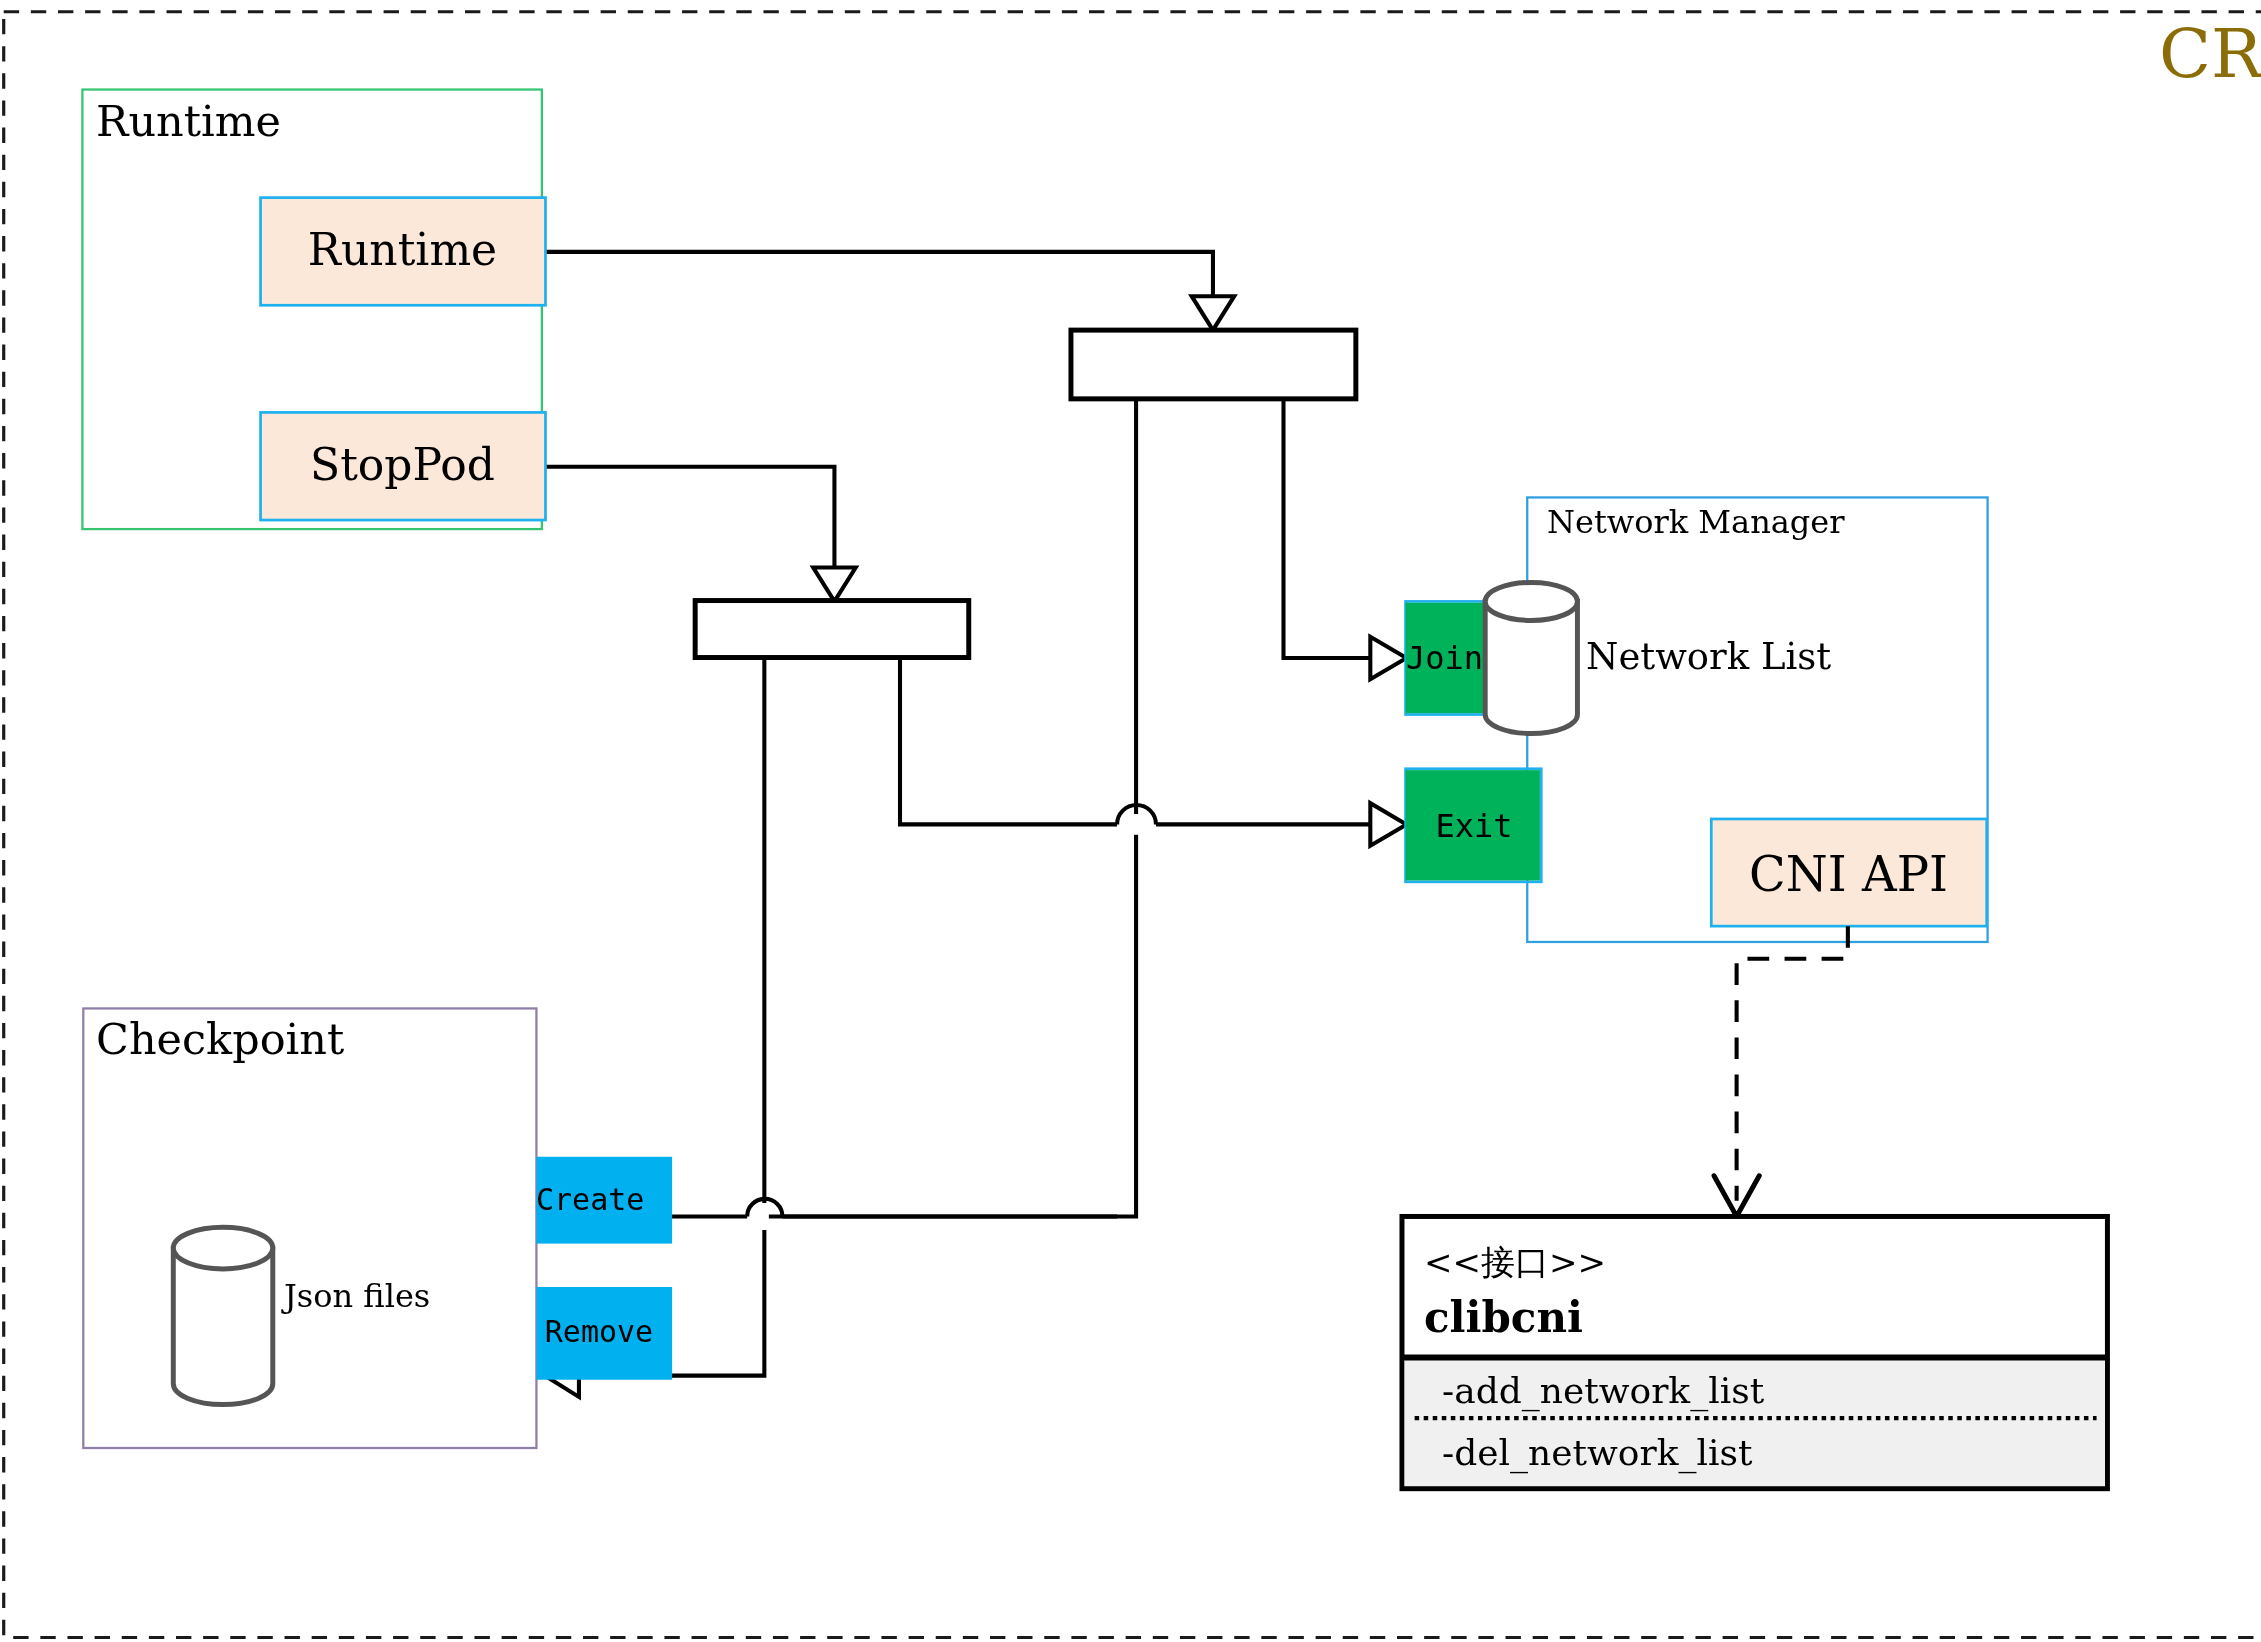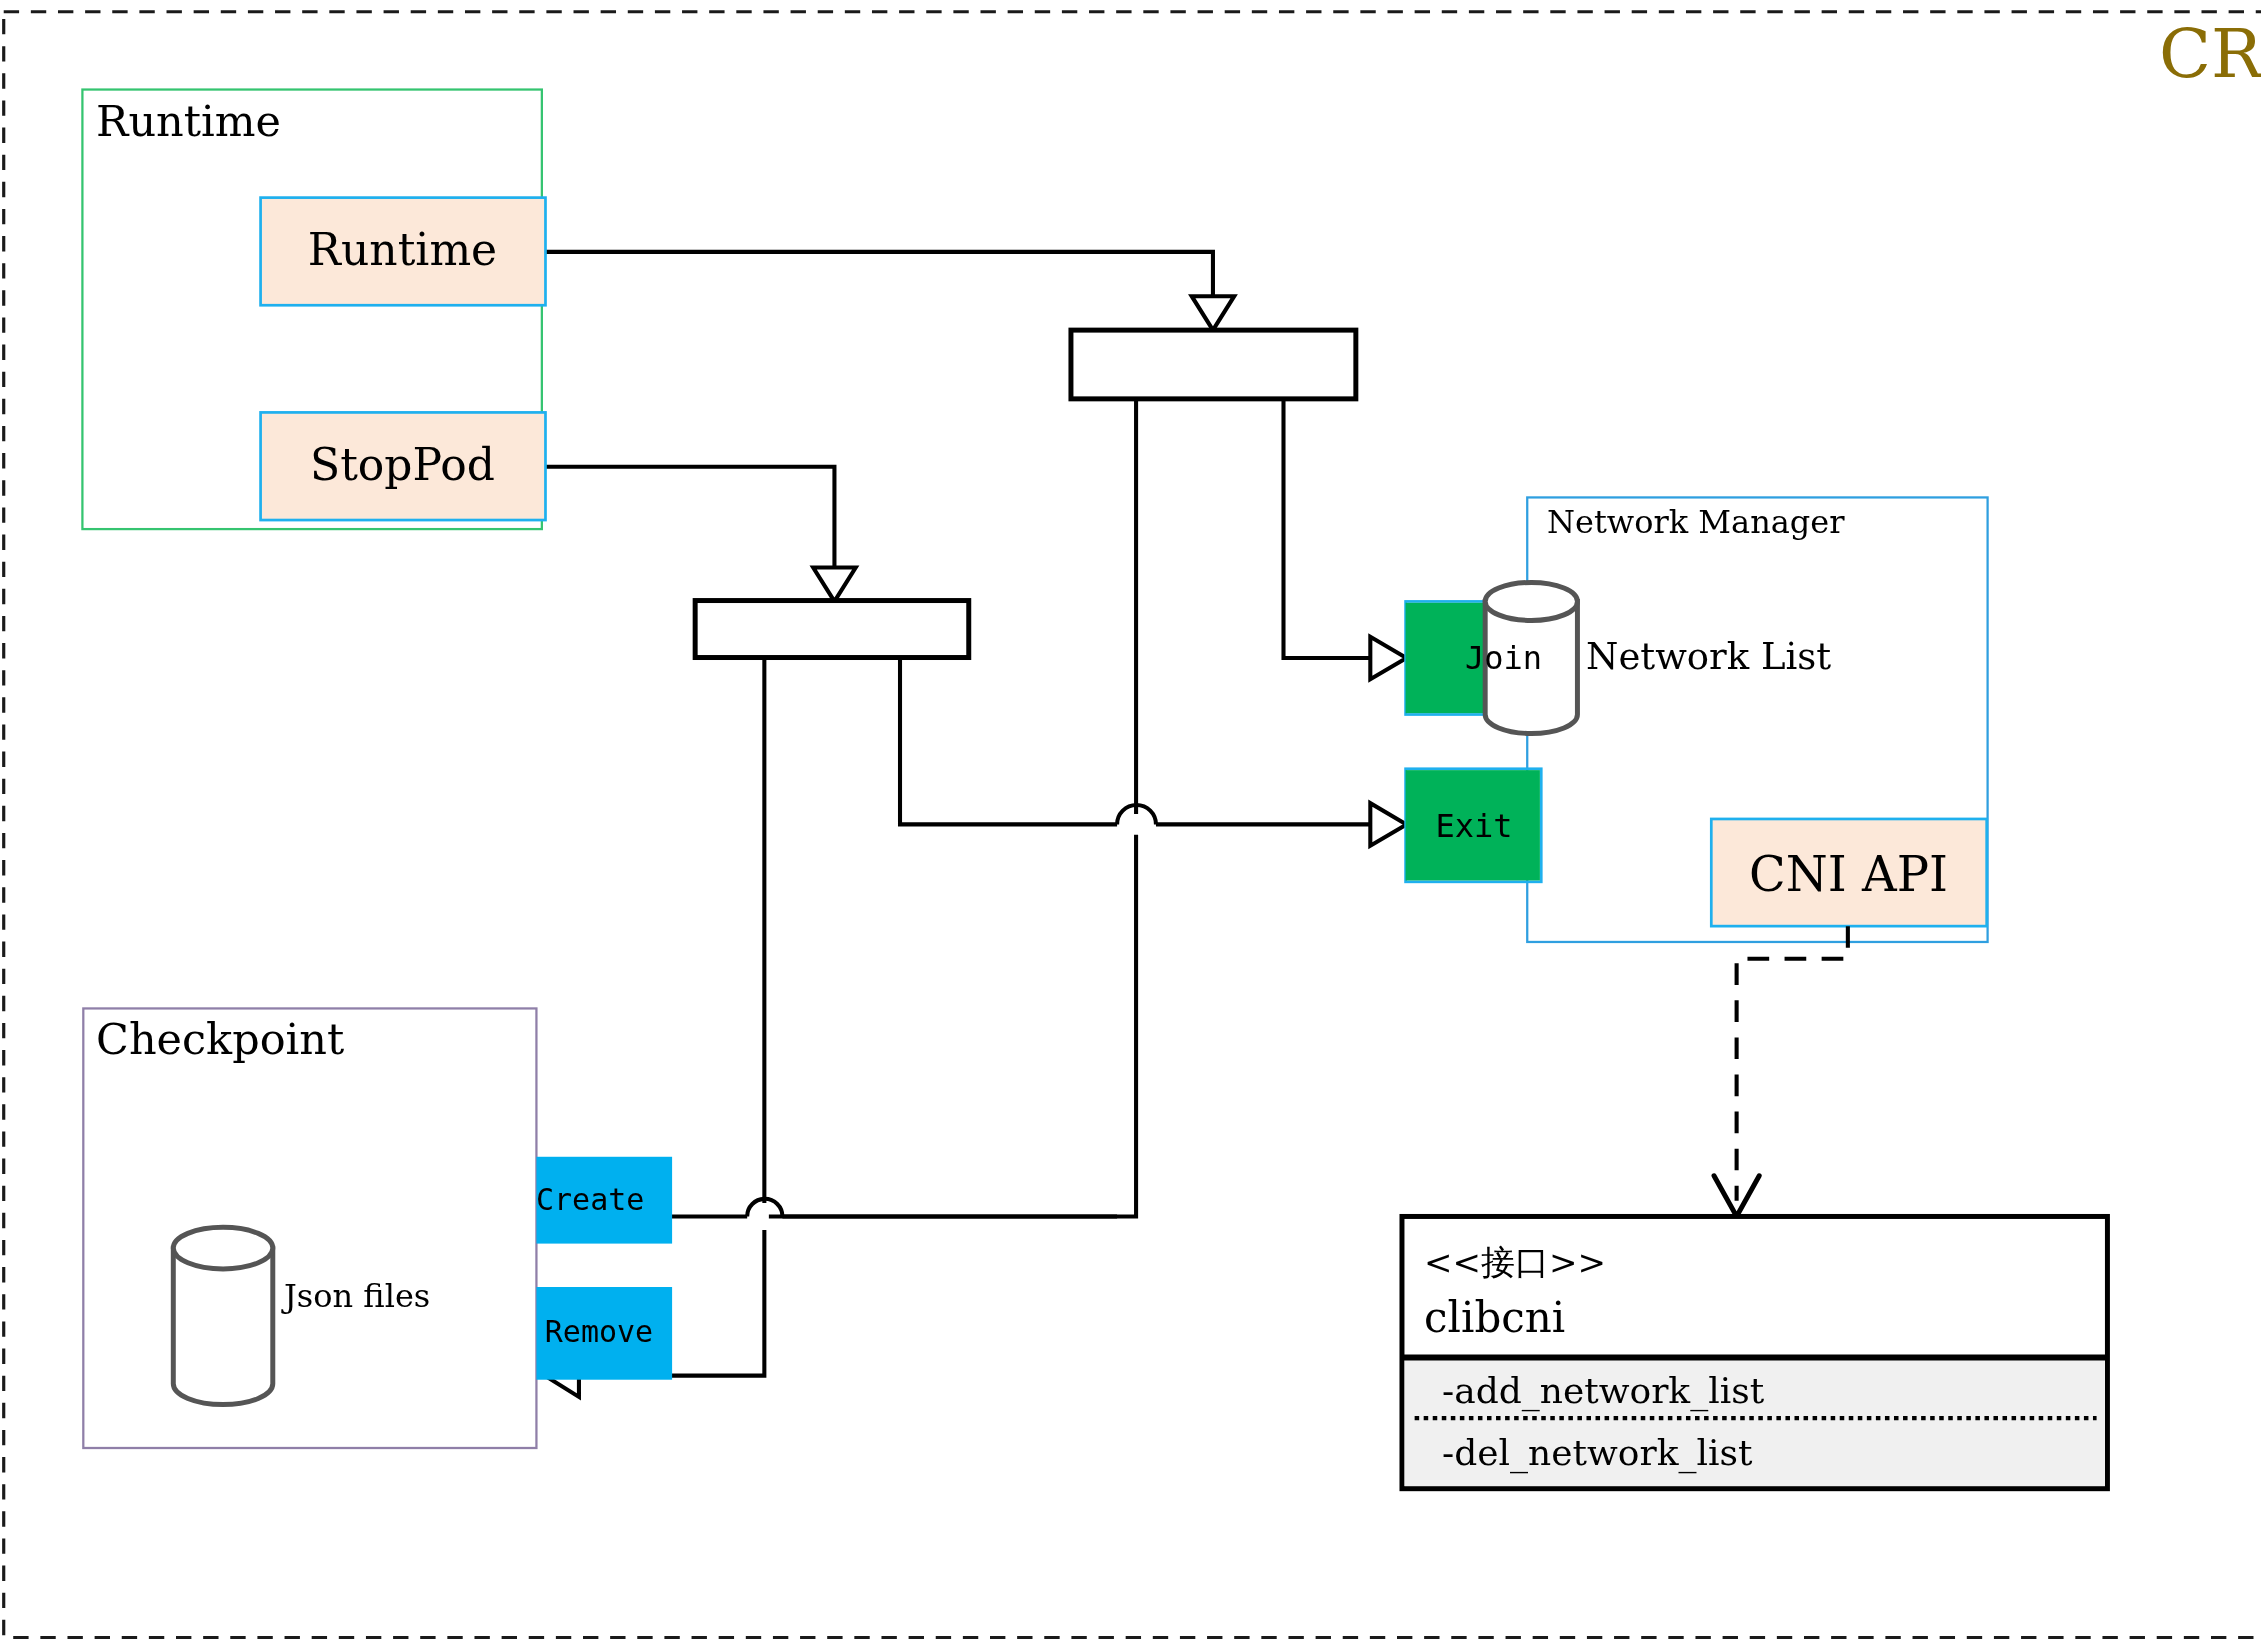--- a/index.html
+++ b/index.html
@@ -103,38 +103,38 @@
   <div class="lbl serif" style="left:2159px;top:20.4px;font-size:68px;color:#8a6d06;">CRI</div>
 
   <div class="lbl serif" style="left:96px;top:100px;font-size:43px;">Runtime</div>
 
   <div class="lbl serif" style="left:260px;top:228px;width:285px;text-align:center;font-size:44px;">Runtime</div>
 
   <div class="lbl serif" style="left:260px;top:443px;width:285px;text-align:center;font-size:44px;">StopPod</div>
 
   <div class="lbl serif" style="left:1547px;top:506px;font-size:32px;">Network Manager</div>
 
-  <div class="lbl mono" style="left:1406px;top:642px;width:136px;text-align:right;font-size:32px;">Join</div>
+  <div class="lbl mono" style="left:1406px;top:642px;width:136px;text-align:left;font-size:32px;">Join</div>
 
   <div class="lbl mono" style="left:1406px;top:810px;width:136px;text-align:center;font-size:32px;">Exit</div>
 
   <div class="lbl serif" style="left:1586px;top:638px;font-size:37px;">Network List</div>
 
   <div class="lbl serif" style="left:1711px;top:850px;width:275px;text-align:center;font-size:48px;">CNI API</div>
 
   <div class="lbl serif" style="left:96px;top:1018px;font-size:43px;">Checkpoint</div>
 
   <div class="lbl serif" style="left:284px;top:1280px;font-size:32px;text-align:right;">Json files</div>
 
   <div class="lbl mono" style="left:536px;top:1185px;width:140px;text-align:left;font-size:30px;">Create</div>
 
   <div class="lbl mono" style="left:536px;top:1317px;width:126px;text-align:center;font-size:30px;">Remove</div>
 
   <div class="lbl serif" style="left:1424px;top:1245px;font-size:34px;">&lt;&lt;接口&gt;&gt;</div>
 
-  <div class="lbl serif" style="left:1424px;top:1297px;font-size:42px;">clibcni</div>
+  <div class="lbl serif" style="left:1424px;top:1297px;font-size:42px;font-weight:bold;">clibcni</div>
 
   <div class="lbl serif" style="left:1442px;top:1373px;font-size:36px;">-add_network_list</div>
 
   <div class="lbl serif" style="left:1442px;top:1435px;font-size:36px;">-del_network_list</div>
 
 </div>
 
 
 </body></html>

